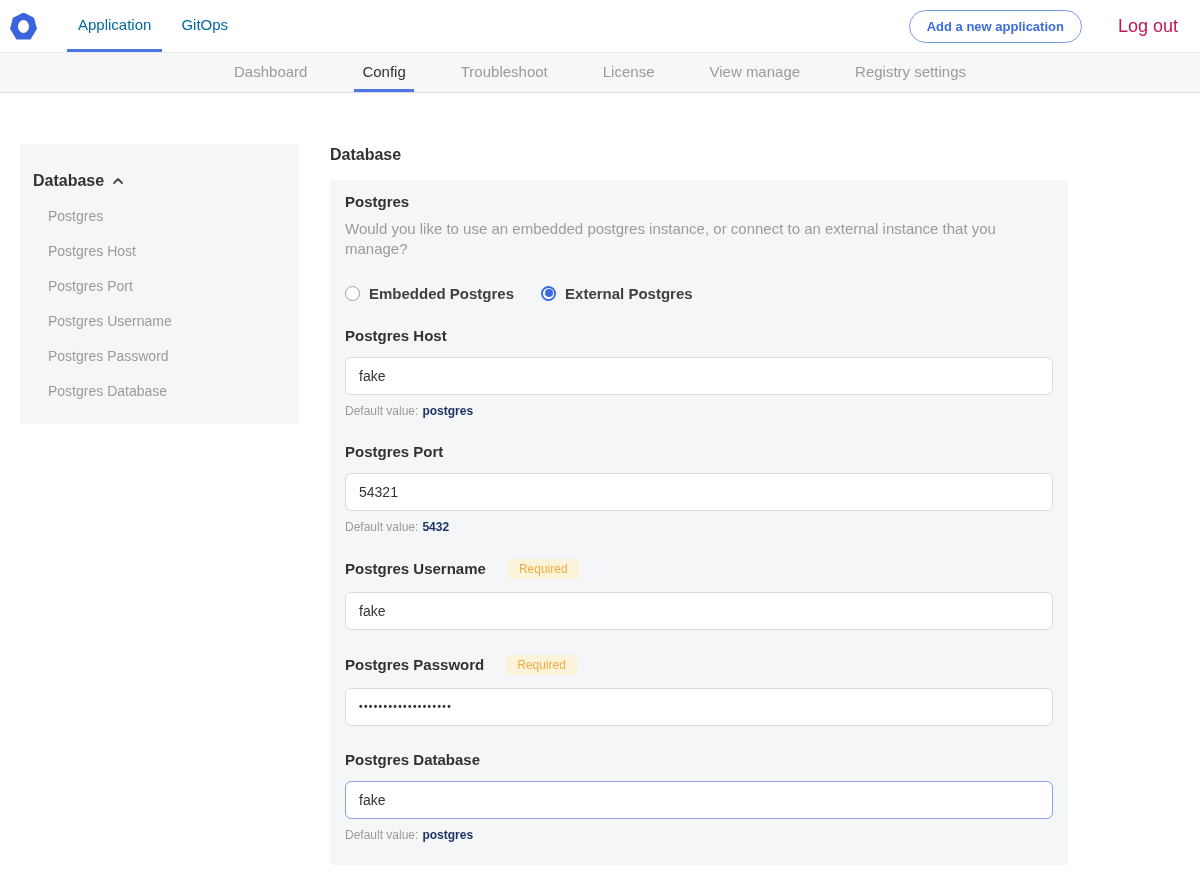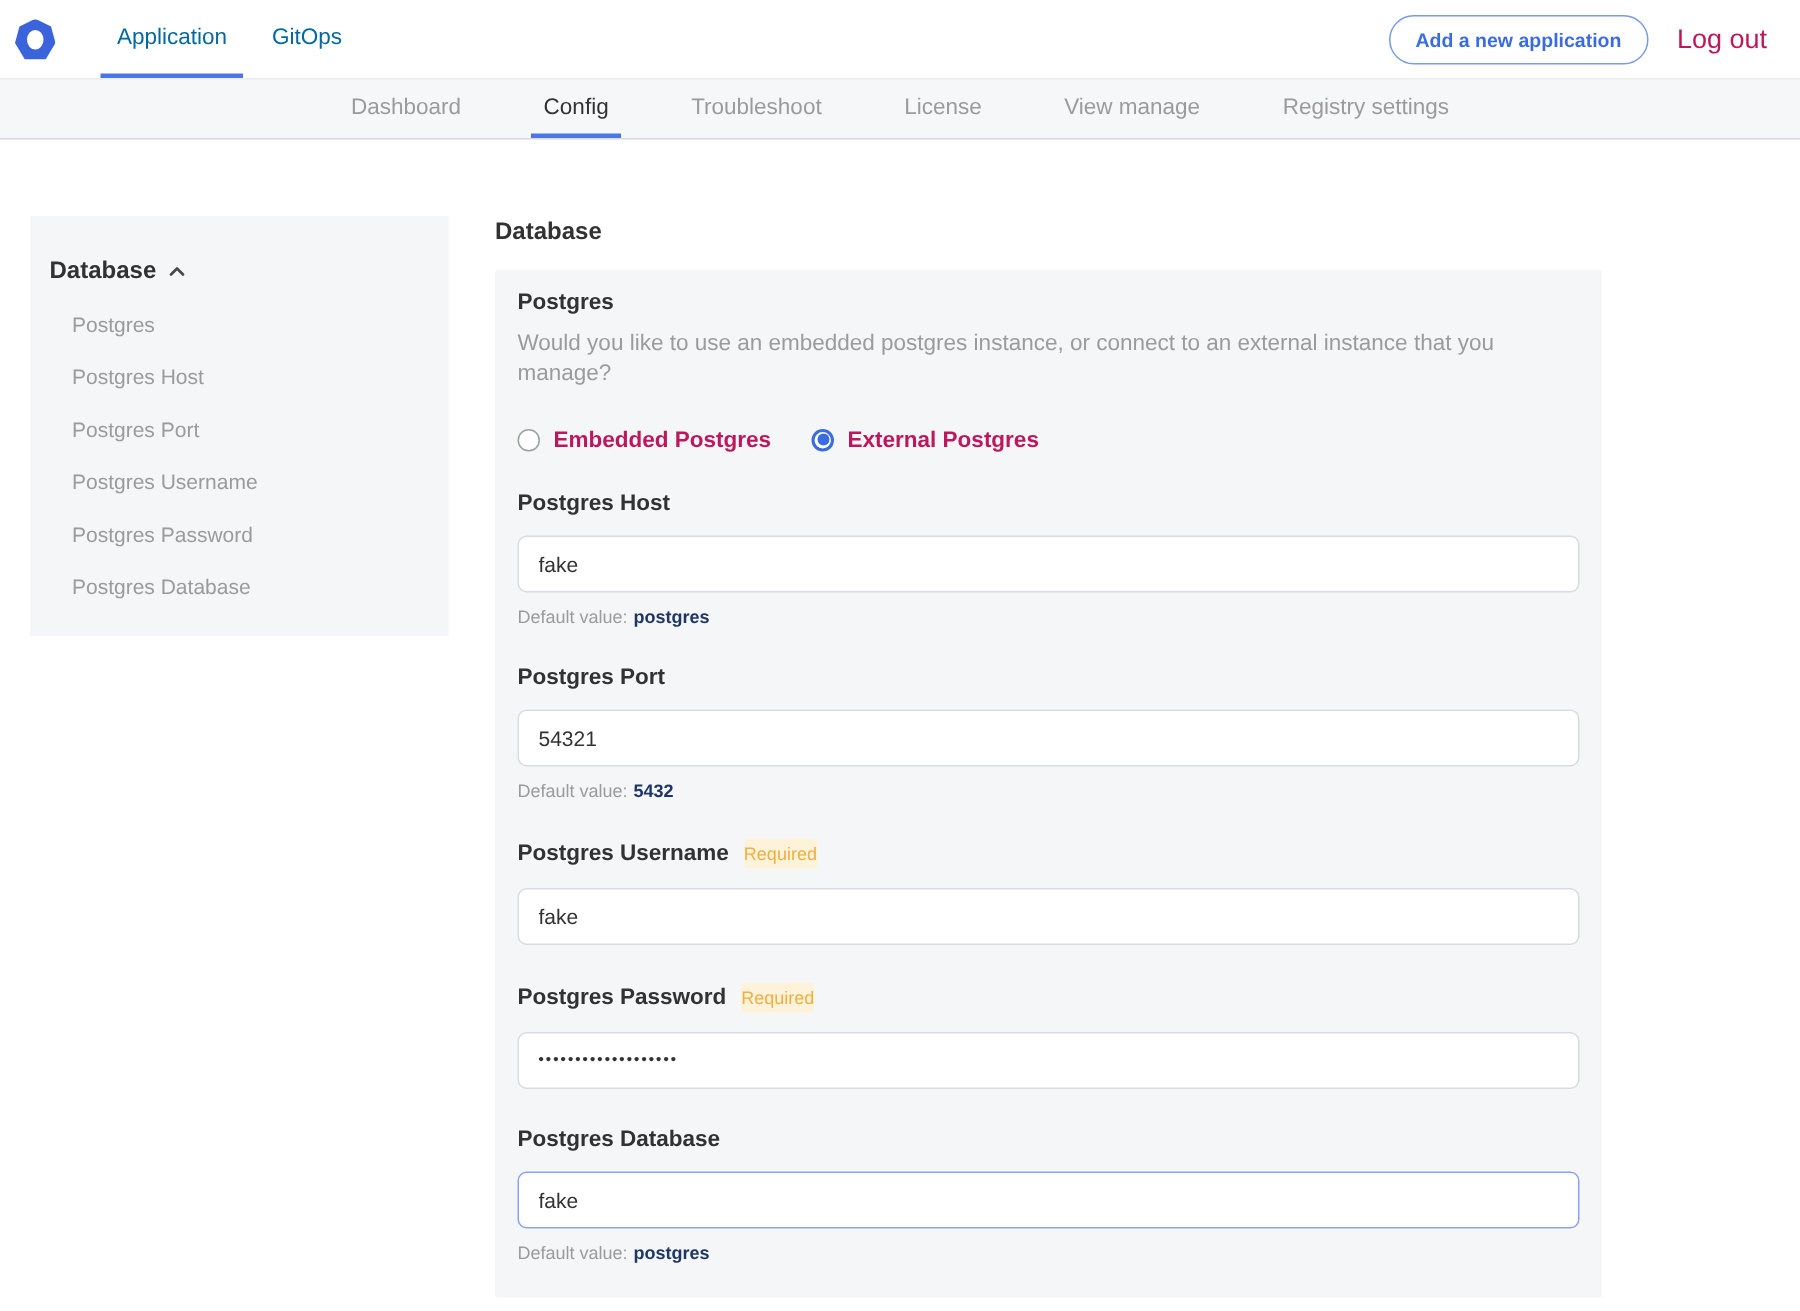--- a/index.html
+++ b/index.html
@@ -11,21 +11,21 @@
   .logo-wrap { align-self:center; margin-left:10px; width:27px; height:27px; cursor:pointer; }
   .logo-shape { width:27px; height:27px; background:#3b63dc; position:relative;
     clip-path:polygon(50% 0%, 89% 19%, 100% 60%, 76% 100%, 24% 100%, 0% 60%, 11% 19%); }
   .logo-shape::after { content:""; position:absolute; left:8px; top:7px; width:11px; height:13px;
     background:#fff; border-radius:50%; }
   .top-tabs { display:flex; margin-left:30px; }
   .top-tab { display:flex; align-items:center; padding:0 11px; font-size:15px; color:#0369a1;
     cursor:pointer; border-bottom:3px solid transparent; }
   .top-tab + .top-tab { margin-left:8px; }
   .top-tab.active { border-bottom-color:#4a77e5; }
-  .top-right { margin-left:auto; display:flex; align-items:center; gap:19px; padding-right:22px; }
+  .top-right { margin-left:auto; display:flex; align-items:center; gap:36px; padding-right:22px; }
   .add-app-btn { background:#fff; border:1px solid #7a9bea; color:#3b6cdf; font-weight:700;
     font-size:13px; padding:8px 17px; border-radius:17px; cursor:pointer; font-family:inherit; }
   .logout { font-size:18px; color:#be185d; cursor:pointer; }
 
   
   .subnav { height:41px; background:#f6f7f8; border-top:1px solid #eaebed;
     border-bottom:1px solid #d8dadc; display:flex; justify-content:center; gap:39px; }
   .subnav-tab { display:flex; align-items:center; padding:0 8px; font-size:15px; color:#9b9b9b;
     border-bottom:3px solid transparent; cursor:pointer; }
   .subnav-tab.active { color:#323232; border-bottom-color:#4a77e5; }
@@ -41,32 +41,32 @@
 
   .main { margin-left:31px; width:738px; }
   .main-title { font-size:16px; font-weight:700; color:#323232; margin:2px 0 16px; }
   .panel { background:#f5f6f8; border-radius:2px; padding:13px 15px 23px; }
 
   .group-label { font-size:15px; font-weight:600; color:#323232; }
   .help-text { margin-top:9px; font-size:15px; color:#9b9b9b; line-height:1.35; }
 
   .radio-row { display:flex; align-items:center; gap:27px; margin-top:25px; }
   .radio-option { display:flex; align-items:center; gap:9px; font-size:15px; font-weight:600;
-    color:#be185d; cursor:pointer; }
+    color:#404040; cursor:pointer; }
   .rb { width:15px; height:15px; border:1px solid #9aa0a6; border-radius:50%; background:#fff;
     flex-shrink:0; }
   .rb.checked { border:2px solid #3b6cdf; position:relative; }
   .rb.checked::after { content:""; position:absolute; left:1.5px; top:1.5px; width:8px; height:8px;
     border-radius:50%; background:#3b6cdf; }
 
   .field { margin-top:25px; }
   .field-label-row { display:flex; align-items:center; gap:10px; }
   .field-label { font-size:15px; font-weight:600; color:#323232; }
-  .required-badge { font-size:12px; color:#f0ae41; background:#fdf3da; padding:3px 0;
-    border-radius:3px; }
+  .required-badge { font-size:12px; color:#f0ae41; background:#fdf3da; padding:3px 11px;
+    border-radius:3px;margin-left:12px; }
   .text-input { display:block; margin-top:13px; width:100%; height:38px; border:1px solid #d8dce1;
     border-radius:6px; background:#fff; padding:0 13px; font-size:14px; color:#323232;
     font-family:inherit; outline:none; }
   .text-input.focused { border-color:#8ba3ee; }
   .text-input.pw { font-size:10px; letter-spacing:1.4px; font-weight:700; }
   .default-hint { margin-top:9px; font-size:12px; color:#9b9b9b; }
   .dh-value { font-weight:700; color:#1e3566; margin-left:4px; }
 </style>
 </head>
 <body>

